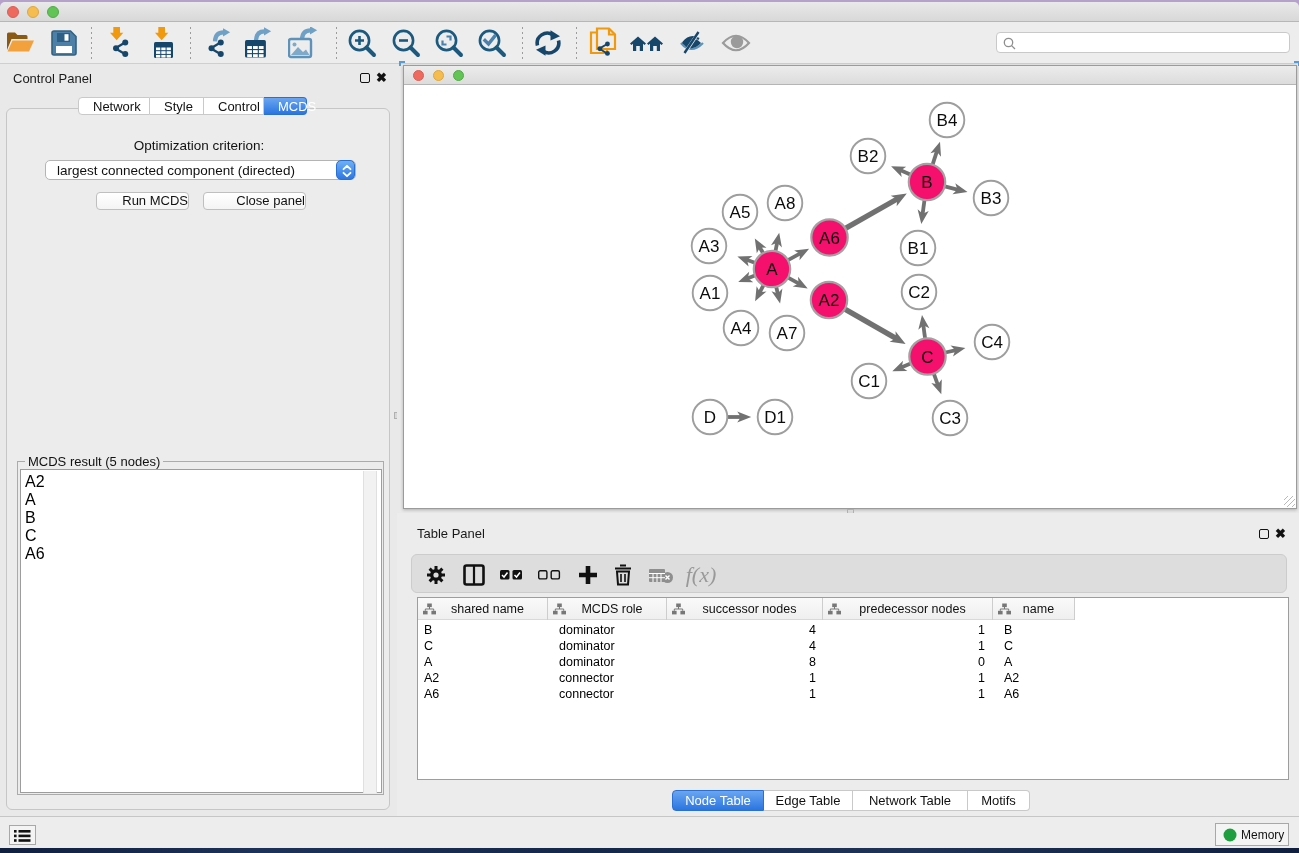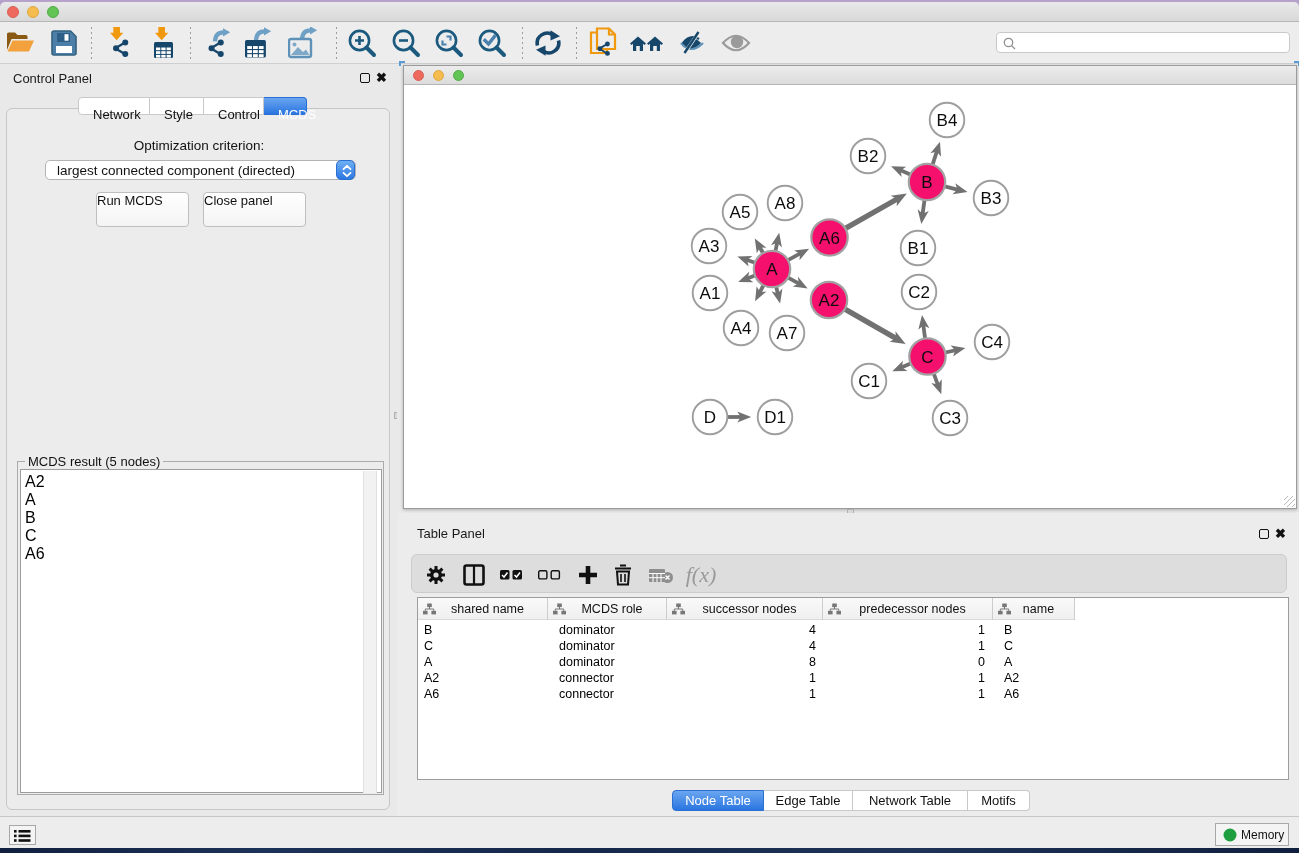--- a/index.html
+++ b/index.html
@@ -38,33 +38,33 @@
 #cp-title { left:13px; top:7px; font-size:13px; color:#1a1a1a; }
 .wbox { position:absolute; width:10px; height:10px; border:1.6px solid #111; border-radius:2px; }
 .wx { position:absolute; font-size:13px; font-weight:bold; color:#111; }
 #cp-content { left:6px; top:44px; width:384px; height:702px; background:#ececec;
   border:1px solid #c6c6c6; border-radius:6px; }
 
 
 .tabrow { position:absolute; display:flex; }
 #cp-tabs { left:78px; top:33px; }
 .tab { height:18px; line-height:17px; font-size:13px; color:#111; background:#fff;
-  border:1px solid #c9c9c9; border-left:none; padding:8px 14px; text-align:center; }
+  border:1px solid #c9c9c9; border-left:none; padding:0 14px; text-align:center; }
 .tab.first { border-left:1px solid #c9c9c9; border-radius:4px 0 0 4px; }
 .tab.last { border-radius:0 4px 4px 0; }
 .tab.sel { background:linear-gradient(#6aa6f0,#2a75e0); color:#fff; border-color:#2a6fd4; }
 
 #opt-label { left:0; top:29px; width:384px; text-align:center; font-size:13.5px; color:#111; }
 #dropdown { left:38px; top:51px; width:311px; height:20px; background:#fff;
   border:1px solid #b4b4b4; border-radius:5px; font-size:13.5px; color:#111; line-height:19px; padding-left:11px; }
 #dd-spin { position:absolute; right:0px; top:-1px; width:19px; height:20px; border-radius:5px;
   background:linear-gradient(#6fb0f5,#2c77e2); border:1px solid #2a6fd4; }
 #dd-spin svg { position:absolute; left:2.5px; top:2px; }
-.btn { position:absolute; height:35px; background:linear-gradient(#ffffff,#f4f4f4); border:1px solid #bfbfbf;
-  border-radius:4px; font-size:13px; color:#111; text-align:left; line-height:16px; }
+.btn { position:absolute; height:18px; background:linear-gradient(#ffffff,#f4f4f4); border:1px solid #bfbfbf;
+  border-radius:4px; font-size:13px; color:#111; text-align:right; line-height:16px; }
 
 
 #mcds-fs { left:10px; top:352px; width:367px; height:334px; border:1px solid #ababab; }
 #mcds-legend { position:absolute; left:7px; top:-8px; background:#ececec; padding:0 3px; font-size:13px; color:#111; }
 #mcds-list { position:absolute; left:2px; top:7px; width:362px; height:324px; background:#fff; border:1px solid #9d9d9d; }
 #mcds-list .item { padding-left:4px; } #mcds-list .item:first-child { padding-top:3px; }
 #mcds-scroll { position:absolute; right:4px; top:1px; width:14px; height:322px; background:#f2f2f2; border-left:1px solid #e0e0e0; border-right:1px solid #e0e0e0;}
 
 
 #deskpane { left:397px; top:64px; width:902px; height:449px; background:#e9e9e9; }

